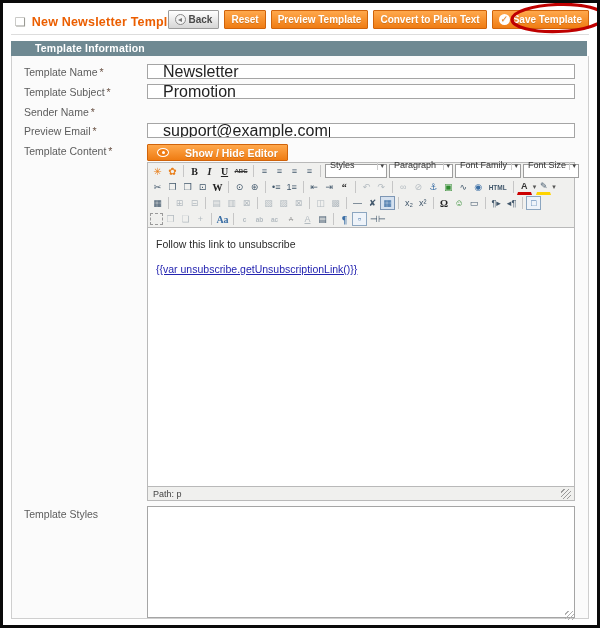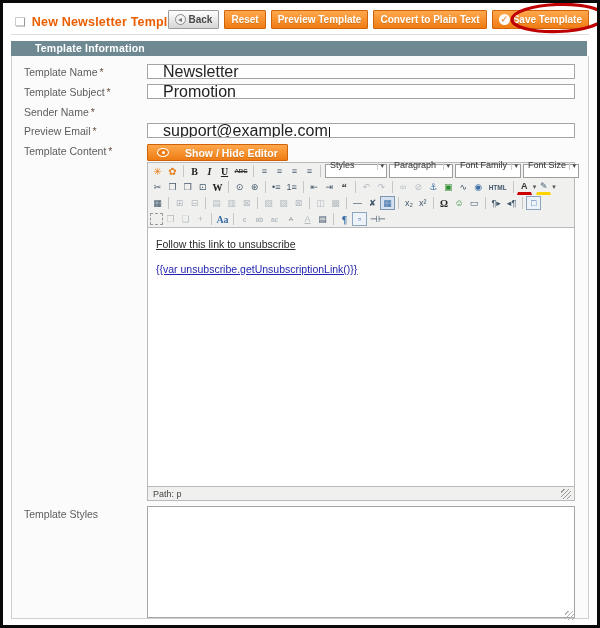--- a/index.html
+++ b/index.html
@@ -77,21 +77,21 @@
   .tbtn.dashed { border:1px dashed #9a9a9a; width:13px; height:12px; color:transparent; }
   .tbtn.tinytxt { font-size:6.5px; font-weight:bold; }
   .sep { width:1px; height:12px; background:#c6c6c6; margin:0 3px; flex:none; }
   .da { font-size:7px; color:#555; margin-left:1px; }
   .tsel { display:flex; align-items:flex-end; justify-content:space-between; background:#fff;
           border:1px solid #9e9e9e; height:14px; font-size:9px; color:#333; padding:0 2px 7px 4px;
           margin:0 1px; cursor:pointer; flex:none; }
   .tsel .arrowbox { font-size:7px; color:#444; border-left:1px solid #ccc; padding-left:2px; margin-left:3px; }
 
   .ed-content { background:#fff; border-top:1px solid #b9b9b9; height:259px; padding:10px 8px;
-                font-size:10.5px; color:#2b2b2b; cursor:text;text-decoration:underline; }
+                font-size:10.5px; color:#2b2b2b; cursor:text; }
   .ed-content .pline { margin-bottom:13px; }
   .ed-link { color:#2424b0; text-decoration:underline; cursor:pointer; }
   .ed-status { display:flex; justify-content:space-between; align-items:center; height:14px;
                border-top:1px solid #b9b9b9; background:#f0f0ee; font-size:9px; color:#454545;
                padding:0 3px 0 5px; }
   .grip { width:10px; height:10px; cursor:nwse-resize;
           background:repeating-linear-gradient(135deg,transparent 0 2px,#9a9a9a 2px 3px); }
 
   
   .styles-area { width:428px; height:112px; border:1px solid #a5a5a5; background:#fff; resize:none;

